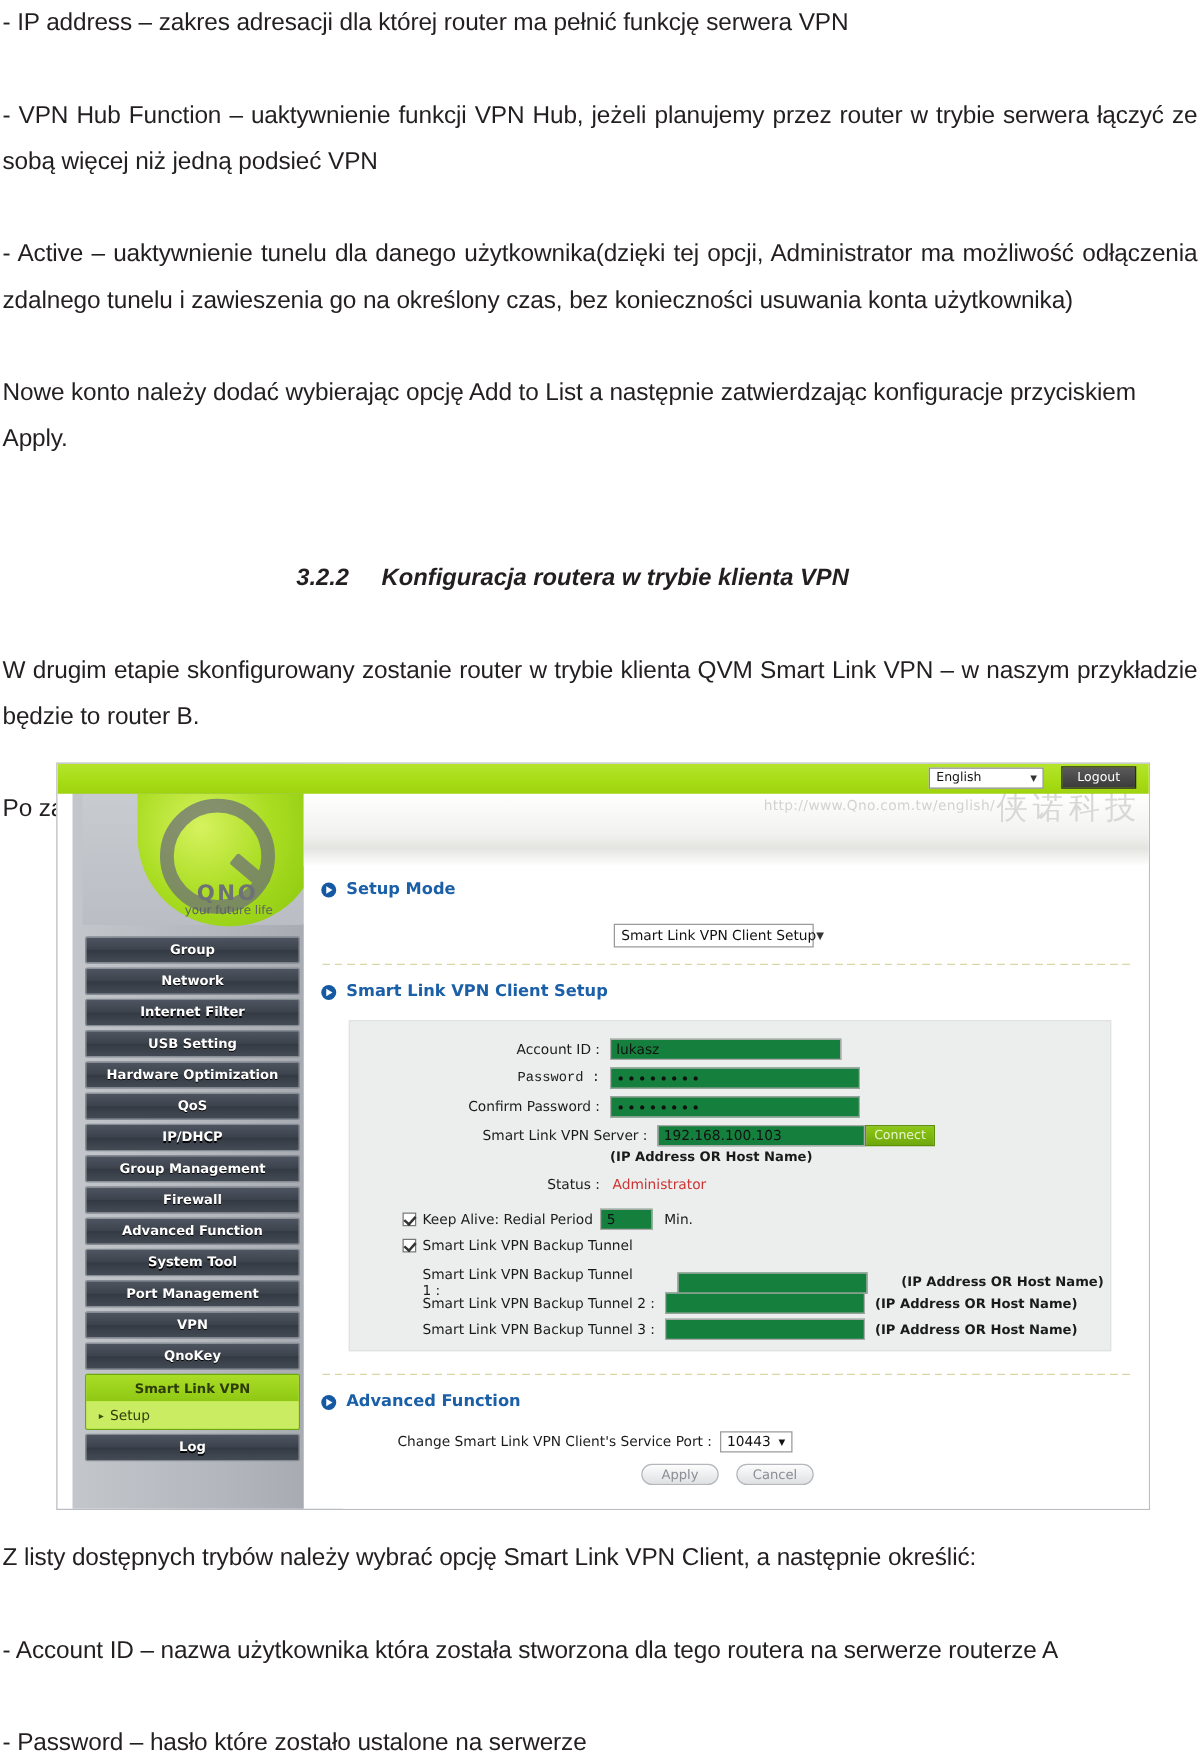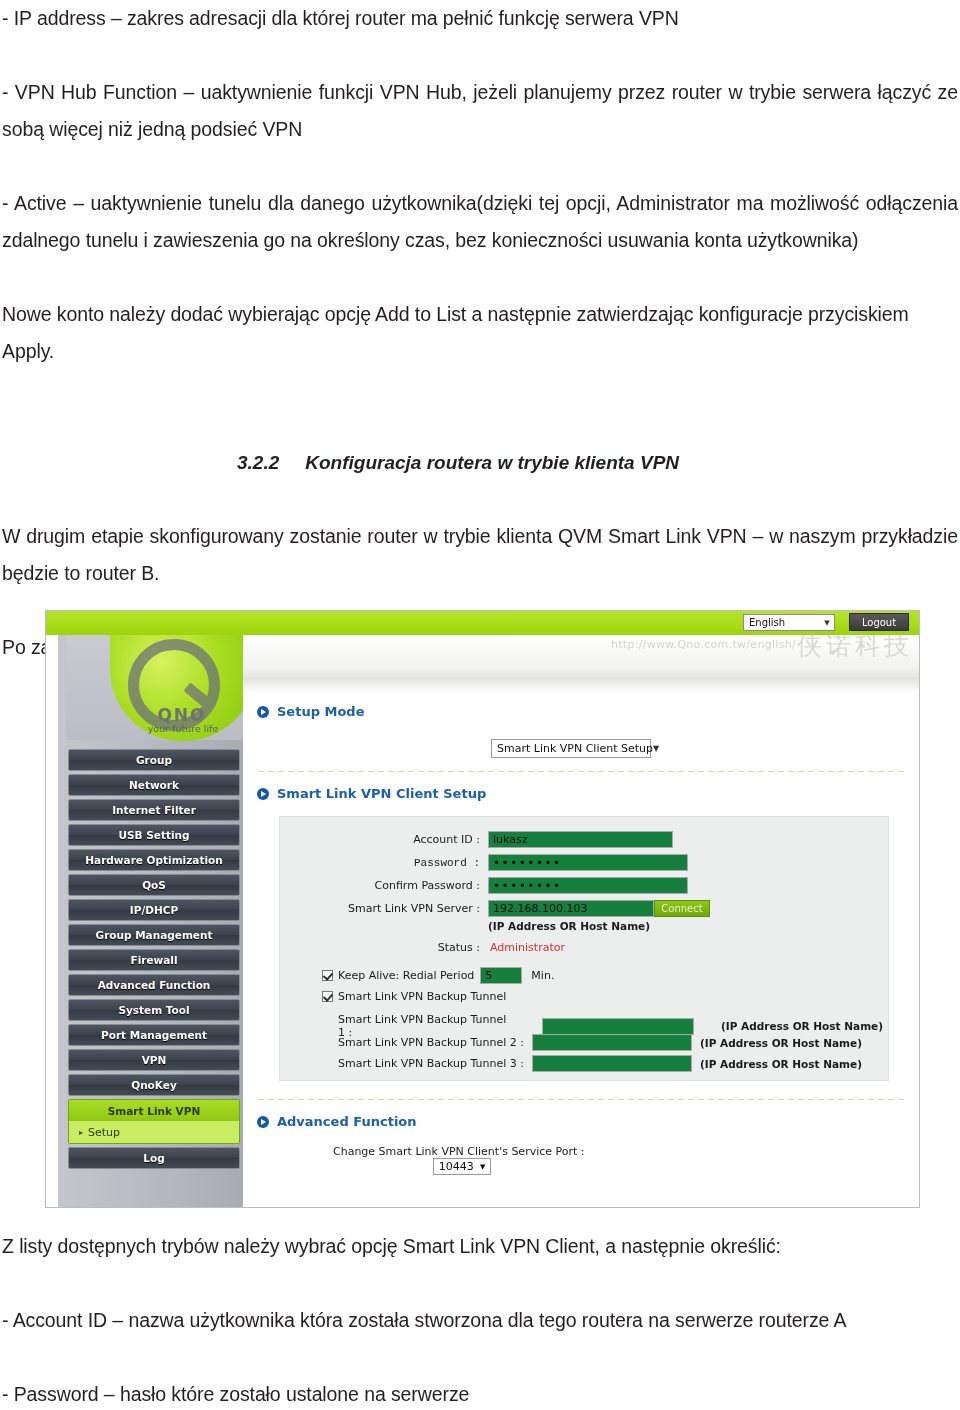--- a/index.html
+++ b/index.html
@@ -362,21 +362,21 @@
         <span class="flabel" style="width:200px;font-family:Liberation Mono, monospace;">Password :</span>
         <span class="finput fdots" style="width:200px;margin-left:8px;">••••••••</span>
       </div>
 
       <div class="frow" style="left:0;top:60px;width:580px;">
         <span class="flabel" style="width:200px;">Confirm Password :</span>
         <span class="finput fdots" style="width:200px;margin-left:8px;">••••••••</span>
       </div>
 
       <div class="frow" style="left:0;top:83px;width:600px;">
-        <span class="flabel" style="width:200px;">Smart Link VPN Server :</span>
+        <span class="flabel" style="width:200px;padding-left:38px;">Smart Link VPN Server :</span>
         <span class="finput" style="width:166px;margin-left:8px;">192.168.100.103</span>
         <span class="connect-btn">Connect</span>
       </div>
 
       <div class="frow" style="left:208px;top:103px;">
         <span class="hint">(IP Address OR Host Name)</span>
       </div>
 
       <div class="frow" style="left:0;top:124px;width:580px;">
         <span class="flabel" style="width:200px;">Status :</span>
@@ -415,28 +415,32 @@
 
     </div>
 
     <div class="dotline2"></div>
 
     <div class="sec-head" style="left:14px;top:503px;">
       <span class="bullet"></span>
       <span>Advanced Function</span>
     </div>
 
-    <div class="frow" style="left:90px;top:534px;flex-direction:column;">
+    <div class="frow" style="left:75px;top:534px;">
       <span>Change Smart Link VPN Client's Service Port :</span>
       <span class="port-select">
         <span class="lbl">10443</span>
         <span class="caret">▼</span>
       </span>
     </div>
 
+    <div class="btnrow">
+      <span class="pill">Apply</span>
+      <span class="pill">Cancel</span>
+    </div>
 
   </div>
 
   <div class="shot-topgreen"></div>
   <div class="lang-wrap">
     <span class="lbl">English</span>
     <span class="caret">▼</span>
   </div>
   <div class="logout-btn">Logout</div>
 

